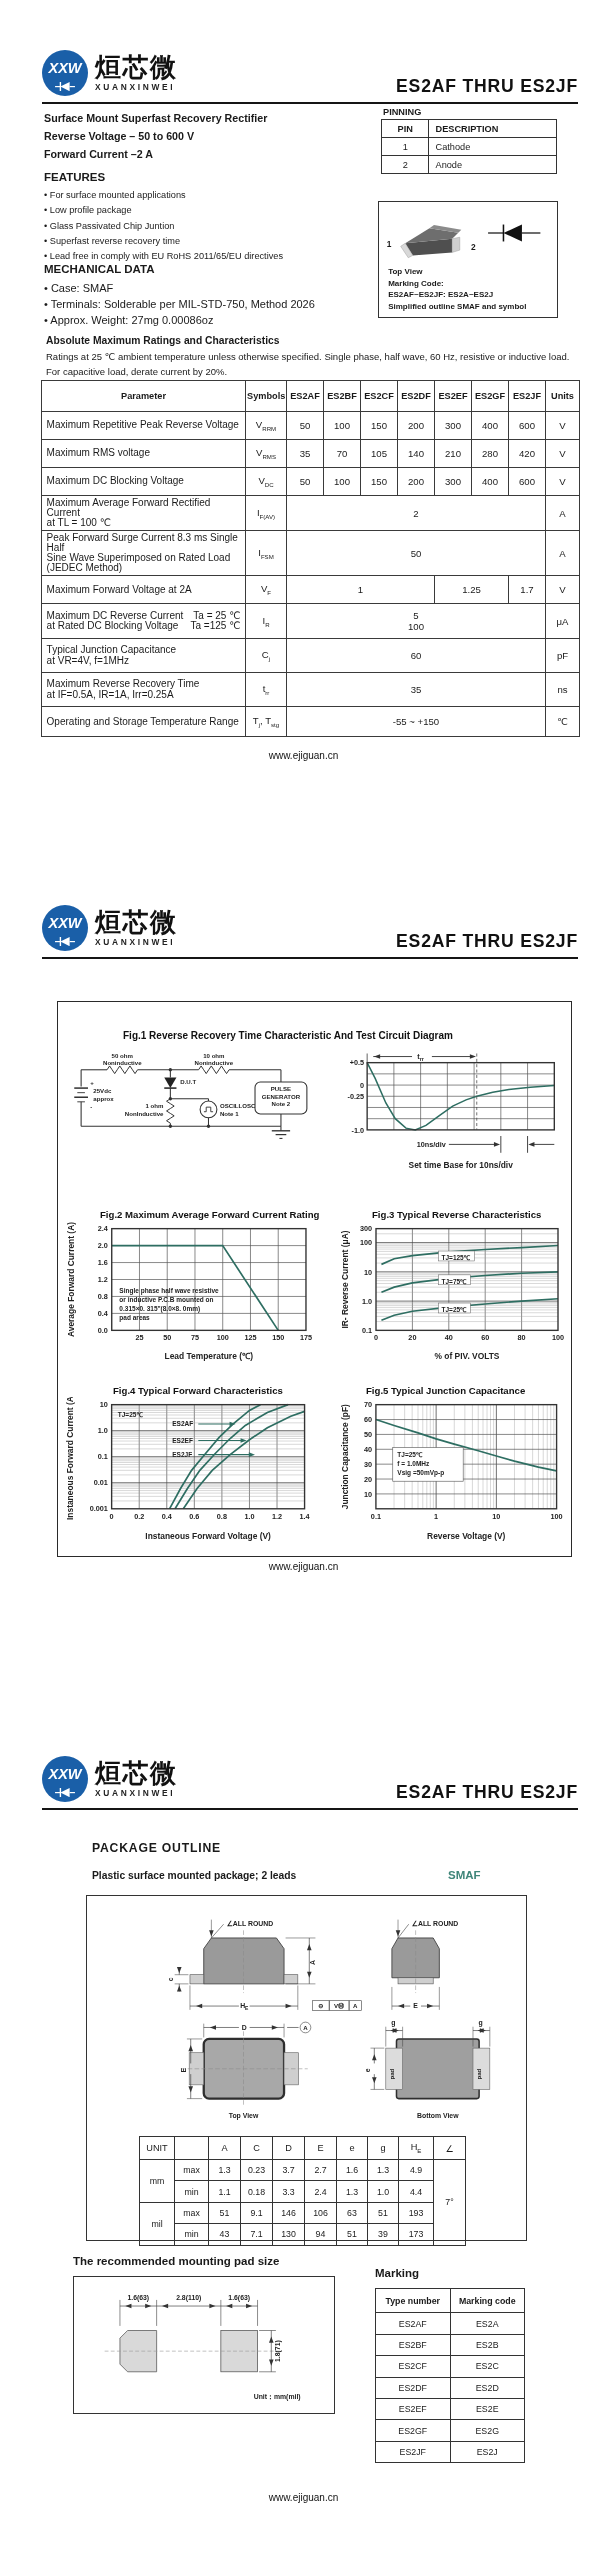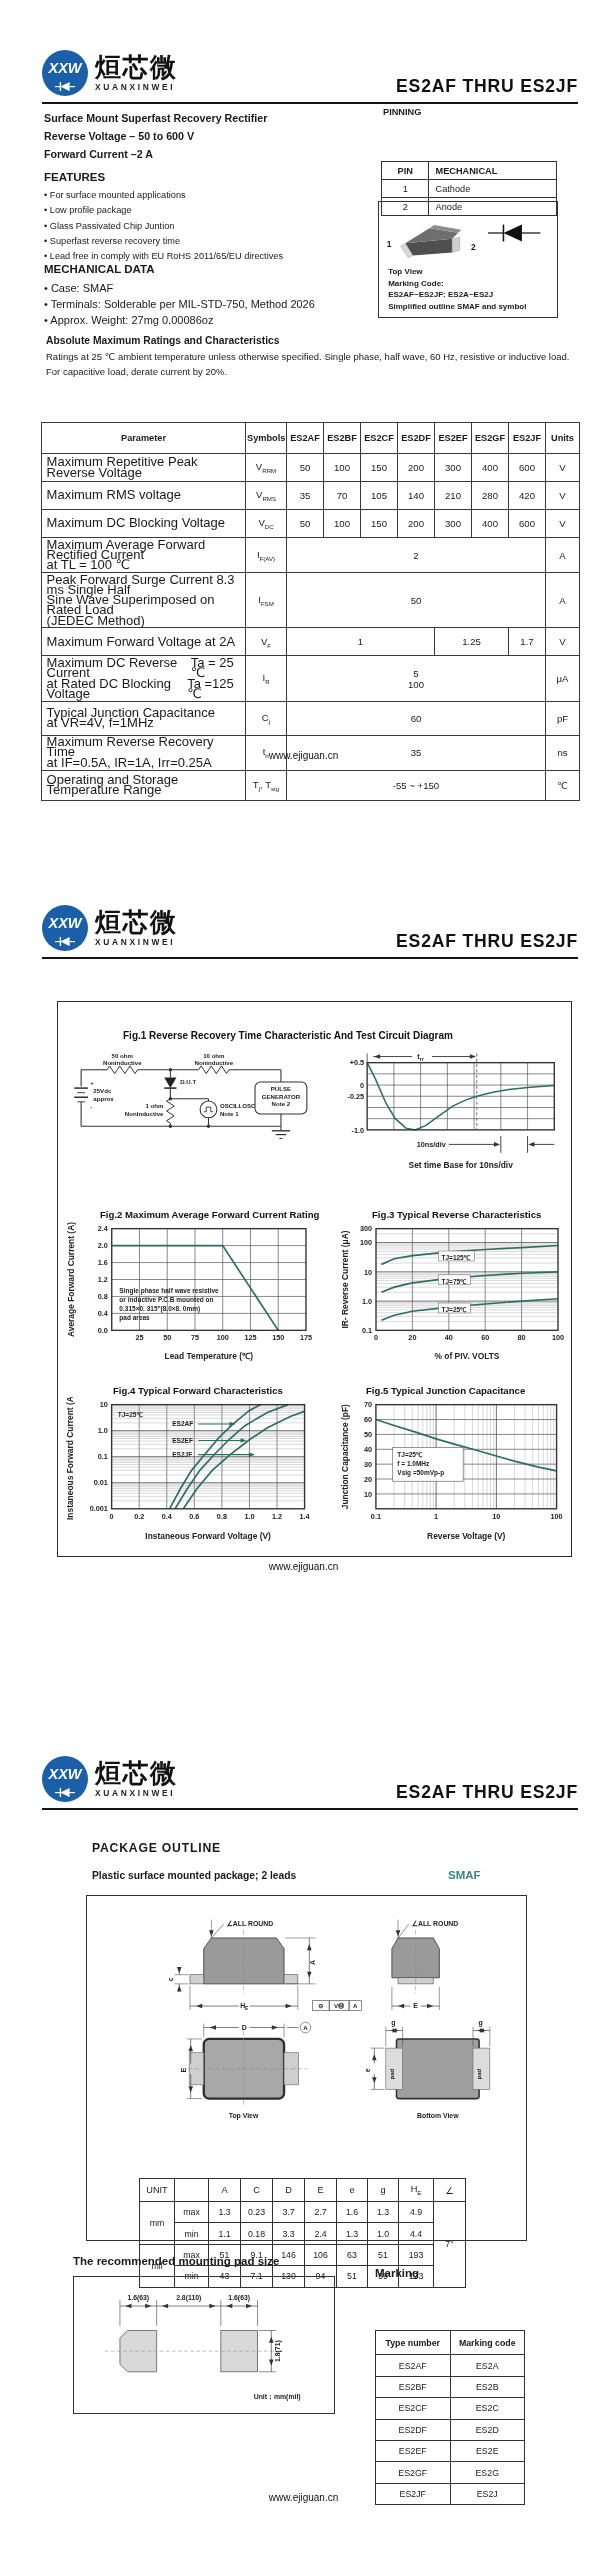--- a/index.html
+++ b/index.html
@@ -18,30 +18,30 @@
   .part-no{position:absolute;right:0;bottom:4.6px;font-size:17.6px;font-weight:bold;color:#111;letter-spacing:0.8px;}
   
   .b{font-weight:bold;}
   .sub{font-size:10.7px;font-weight:bold;}
   .sec-h{font-size:11.5px;font-weight:bold;}
   .bullets div{font-size:9.2px;line-height:15.3px;}
   .bullets div::before{content:"• ";}
   .mech div{font-size:11px;line-height:16px;}
   .mech div::before{content:"• ";}
   
-  table{border-collapse:collapse;margin-top:42px;}
+  table{border-collapse:collapse;}
   .tbl2 {border:1.5px solid #333;}
   .tbl2 th,.tbl2 td{border:0.8px solid #333;font-size:9.2px;height:17px;padding:0 6.1px;}
   .tbl2 th{font-weight:bold;}
   #pin-table th:first-child,#pin-table td:first-child{width:37px;text-align:center;}
   #pin-table th:last-child,#pin-table td:last-child{text-align:left;width:122px;}
   #ratings-table{border:1.5px solid #333;table-layout:fixed;width:536px;}
   #ratings-table th,#ratings-table td{border:1.1px solid #3a3a3a;}
   #ratings-table th{font-size:9.2px;font-weight:bold;height:28px;}
-  #ratings-table td.param{font-size:13px;text-align:left;padding:1.5px 4.6px;line-height:10.3px;}
+  #ratings-table td.param{font-size:10px;text-align:left;padding:1.5px 4.6px;line-height:10.3px;}
   #ratings-table td.param .pr{display:flex;justify-content:space-between;}
   #ratings-table td{font-size:9.6px;text-align:center;}
   #ratings-table sub{font-size:6.1px;}
   #dim-table{table-layout:fixed;width:266px;border:1.2px solid #333;}
   #dim-table th,#dim-table td{border:0.8px solid #333;font-size:8.8px;text-align:center;height:18.4px;}
   #dim-table th{height:20px;font-weight:normal;font-size:9.2px;}
   #dim-table sub{font-size:6.1px;}
   #marking-table{border:1.5px solid #333;table-layout:fixed;width:150px;}
   #marking-table th,#marking-table td{border:0.8px solid #333;font-size:8.8px;text-align:center;height:18.4px;}
   #marking-table th{height:21.4px;font-weight:bold;}
@@ -84,21 +84,21 @@
 
   <div class="abs sub" style="left:44px;top:112px;">Surface Mount Superfast Recovery Rectifier</div>
   <div class="abs sub" style="left:44px;top:130px;">Reverse Voltage – 50 to 600 V</div>
   <div class="abs sub" style="left:44px;top:148px;">Forward Current –2 A</div>
 
   <div class="abs b" style="left:383px;top:107px;font-size:9.2px;">PINNING</div>
   <table class="abs tbl2" id="pin-table" style="left:381px;top:119px;width:176px;">
       <tbody>
         <tr>
           <th>PIN</th>
-          <th>MECHANICAL</th>
+          <th>DESCRIPTION</th>
         </tr>
         <tr>
           <td>1</td>
           <td>Cathode</td>
         </tr>
         <tr>
           <td>2</td>
           <td>Anode</td>
         </tr>
       </tbody>

